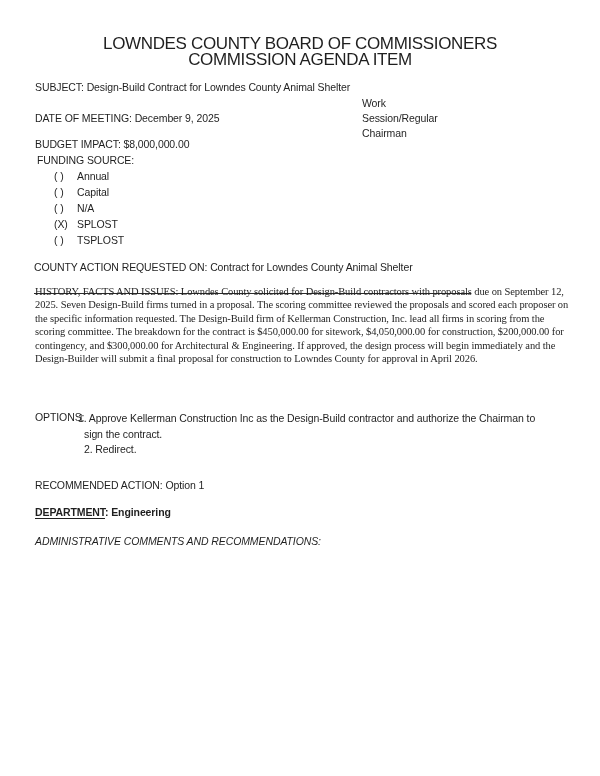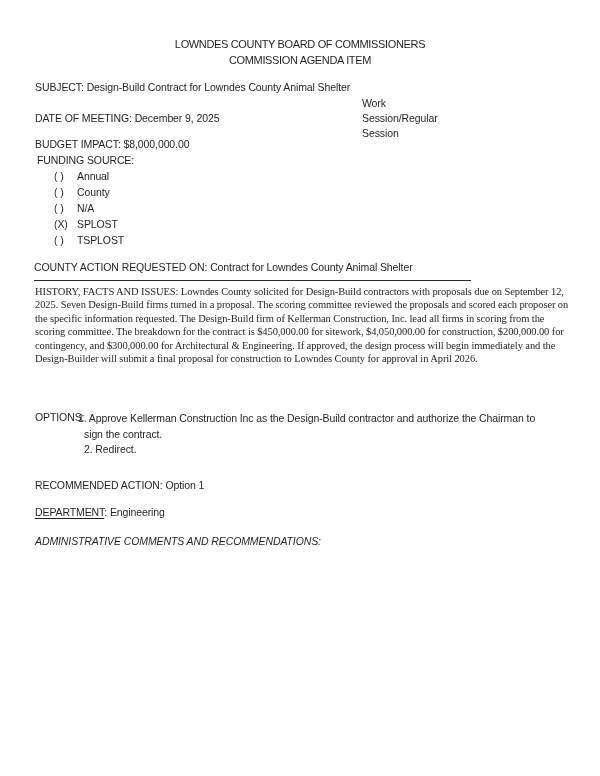--- a/index.html
+++ b/index.html
@@ -13,51 +13,51 @@
     font-family: "Liberation Sans", "DejaVu Sans", sans-serif;
     color: #1f1f1f;
     font-size: 10.5px;
     letter-spacing: -0.1px;
     overflow: hidden;
   }
   .abs { position: absolute; }
   .doc-title {
     top: 36px; left: 0; width: 100%;
     text-align: center;
-    font-size: 11px;
+    font-size: 17px;
     letter-spacing: -0.35px;
     line-height: 16px;
   }
   .line { line-height: 13px; white-space: nowrap; }
   .subject       { top: 81px;  left: 35px; }
   .session-note  { top: 96px;  left: 362px; line-height: 15px; width: 110px; }
   .date-row      { top: 112px; left: 35px; }
   .budget-row    { top: 138px; left: 35px; }
   .funding-label { top: 154px; left: 37px; }
   .fund-row { left: 54px; line-height: 13px; }
   .fund-row .mark { display: inline-block; width: 23px; white-space: pre; }
   .fund-0 { top: 170px; } .fund-1 { top: 186px; } .fund-2 { top: 202px; }
   .fund-3 { top: 218px; } .fund-4 { top: 234px; }
   .county-action {
     top: 261px; left: 34px; width: 437px;
-    padding-bottom: 6px;
+    padding-bottom: 19px;
     border-bottom: 1.2px solid #2a2a2a;
     white-space: nowrap;
     line-height: 13px;
   }
   .history {
     top: 285px; left: 35px; width: 535px;
     line-height: 13.4px;
     font-family: Liberation Serif, serif;
   }
   .options-label { top: 411px; left: 35px; }
   .options-items { top: 411px; left: 84px; width: 460px; line-height: 15.6px; }
   .option-item-1 { text-indent: -6px; }
   .recommended   { top: 479px; left: 35px; }
-  .dept-row      { top: 506px; left: 35px; width: 520px; height: 14px; }
+  .dept-row      { top: 506px; left: 35px; width: 520px; height: 14px; font-weight: bold; }
   .dept-head-cell{ position: absolute; left: 180px; top: 0; white-space: nowrap; }
   .dept-cell     { position: absolute; left: 0; top: 0; white-space: nowrap; }
   .u { text-decoration: underline; text-underline-offset: 2px; }
   .admin-row     { top: 535px; left: 35px; font-style: italic; }
 </style>
 </head>
 <body>
 
 <div class="page">
 
@@ -67,40 +67,40 @@
   </div>
 
   <p class="abs line subject">
     <span>SUBJECT:</span>
     <span>Design-Build Contract for Lowndes County Animal Shelter</span>
   </p>
 
   <div class="abs session-note">
     <div>Work</div>
     <div>Session/Regular</div>
-    <div>Session</div>
+    <div>Chairman</div>
   </div>
 
   <p class="abs line date-row">
     <span>DATE OF MEETING:</span>
     <span>December 9, 2025</span>
   </p>
 
   <p class="abs line budget-row">
     <span>BUDGET IMPACT:</span>
     <span>$8,000,000.00</span>
   </p>
 
   <p class="abs line funding-label">FUNDING SOURCE:</p>
 
   <div class="abs fund-row fund-0">
     <span class="mark">( )</span><span>Annual</span>
   </div>
   <div class="abs fund-row fund-1">
-    <span class="mark">( )</span><span>County</span>
+    <span class="mark">( )</span><span>Capital</span>
   </div>
   <div class="abs fund-row fund-2">
     <span class="mark">( )</span><span>N/A</span>
   </div>
   <div class="abs fund-row fund-3">
     <span class="mark">(X)</span><span>SPLOST</span>
   </div>
   <div class="abs fund-row fund-4">
     <span class="mark">( )</span><span>TSPLOST</span>
   </div>

